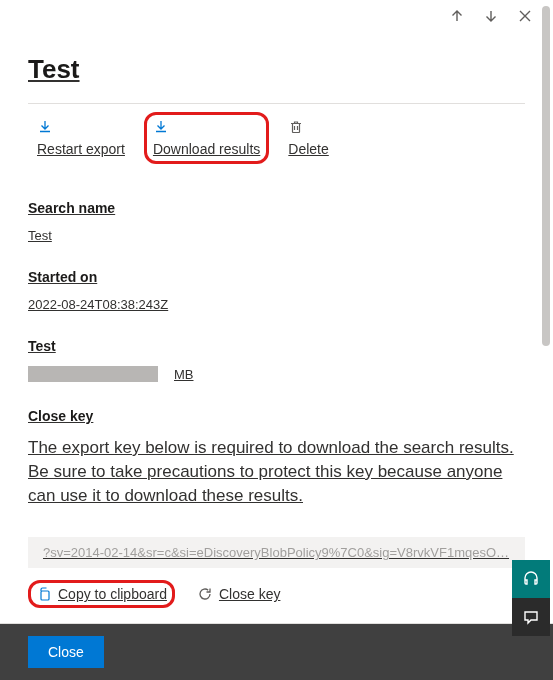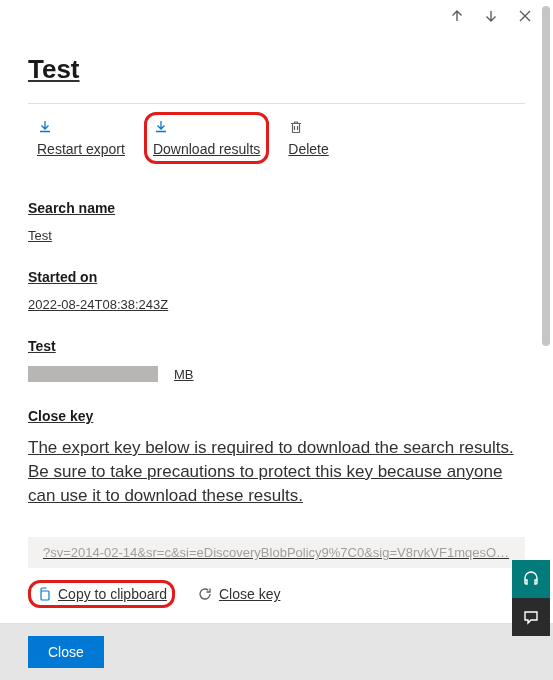--- a/index.html
+++ b/index.html
@@ -117,21 +117,21 @@
       align-items: flex-end;
     }
     .link-btn svg { width: 16px; height: 16px; }
     .footer {
       position: absolute;
       bottom: 0;
       left: 0;
       right: 0;
       border-top: 1px solid #e1dfdd;
       padding: 12px 28px;
-      background: #e5e5e5;
+      background: #404040;
     }
     .close-btn {
       background: #0078d4;
       color: #fff;
       border: none;
       padding: 8px 20px;
       font-size: 14px;
       cursor: pointer;
     }
     .scrollbar {

